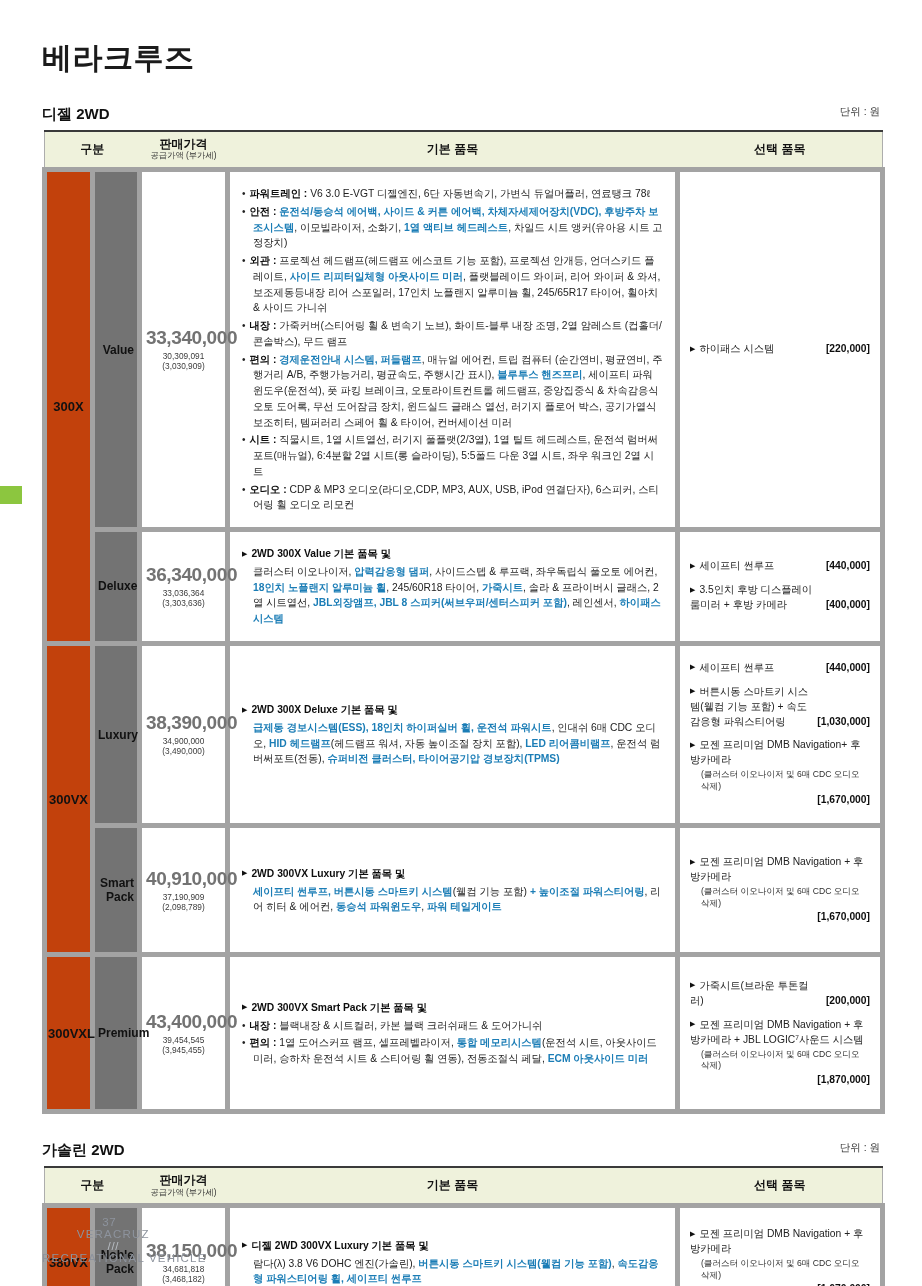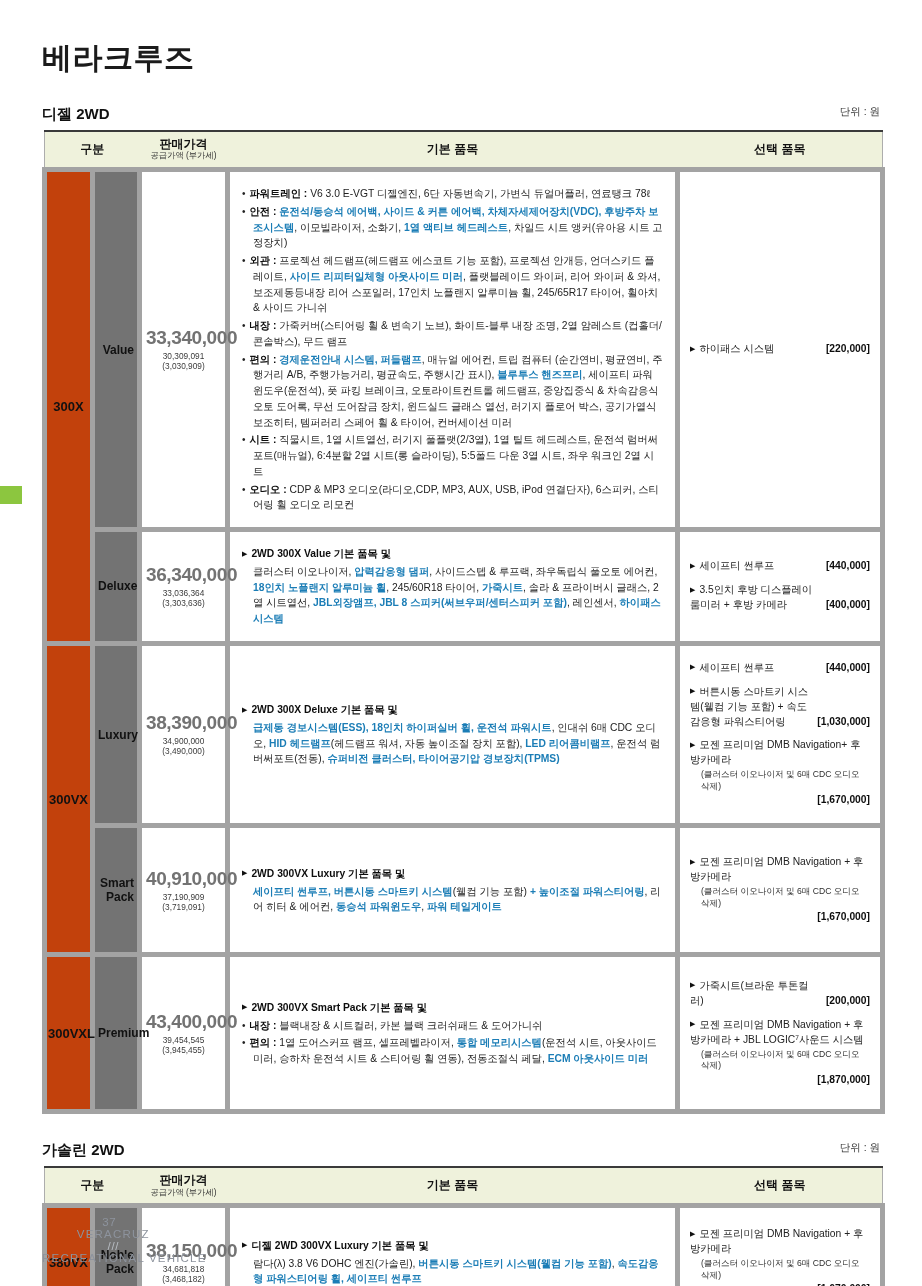--- a/index.html
+++ b/index.html
@@ -159,21 +159,21 @@
               <div class="opt has-note">
                 <div class="opt-main"><span class="mk-tri">▶</span><span class="opt-label">모젠 프리미엄 DMB Navigation+ 후방카메라</span><div class="opt-note">(클러스터 이오나이저 및 6매 CDC 오디오 삭제)</div></div>
                 <div class="opt-price">[1,670,000]</div>
               </div>
             </td>
           </tr>
           <tr style="height: 129px;">
             <td class="cell-trim">Smart Pack</td>
             <td class="cell-price">
               <div class="price-main">40,910,000</div>
-              <div class="price-sub">37,190,909 (3,719,091)</div>
+              <div class="price-sub">37,190,909 (2,098,789)</div>
             </td>
             <td class="cell-basic">
               <div class="para"><span class="mk-tri">▶</span><span class="s1">2WD 300VX Luxury 기본 품목 및</span></div>
               <div class="para cont"><span class="s2">세이프티 썬루프, 버튼시동 스마트키 시스템</span><span class="s0">(웰컴 기능 포함) </span><span class="s2">+ 높이조절 파워스티어링</span><span class="s0">, 리어 히터 &amp; 에어컨, </span><span class="s2">동승석 파워윈도우</span><span class="s0">, </span><span class="s2">파워 테일게이트</span></div>
             </td>
             <td class="cell-opts">
               <div class="opt has-note">
                 <div class="opt-main"><span class="mk-tri">▶</span><span class="opt-label">모젠 프리미엄 DMB Navigation + 후방카메라</span><div class="opt-note">(클러스터 이오나이저 및 6매 CDC 오디오 삭제)</div></div>
                 <div class="opt-price">[1,670,000]</div>
               </div>

